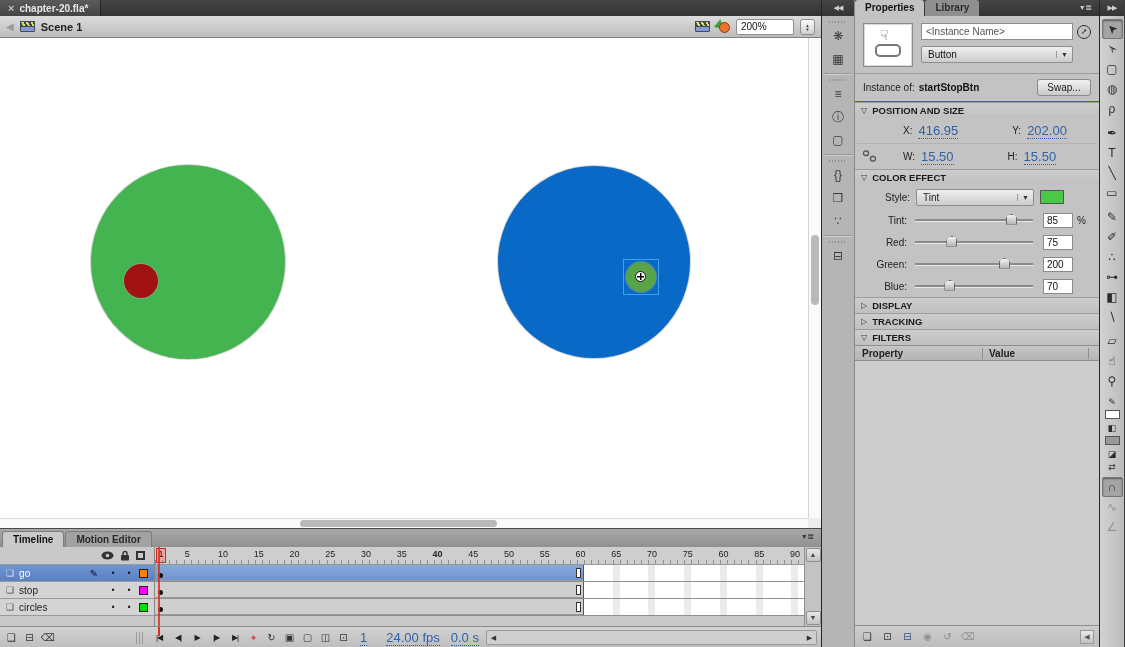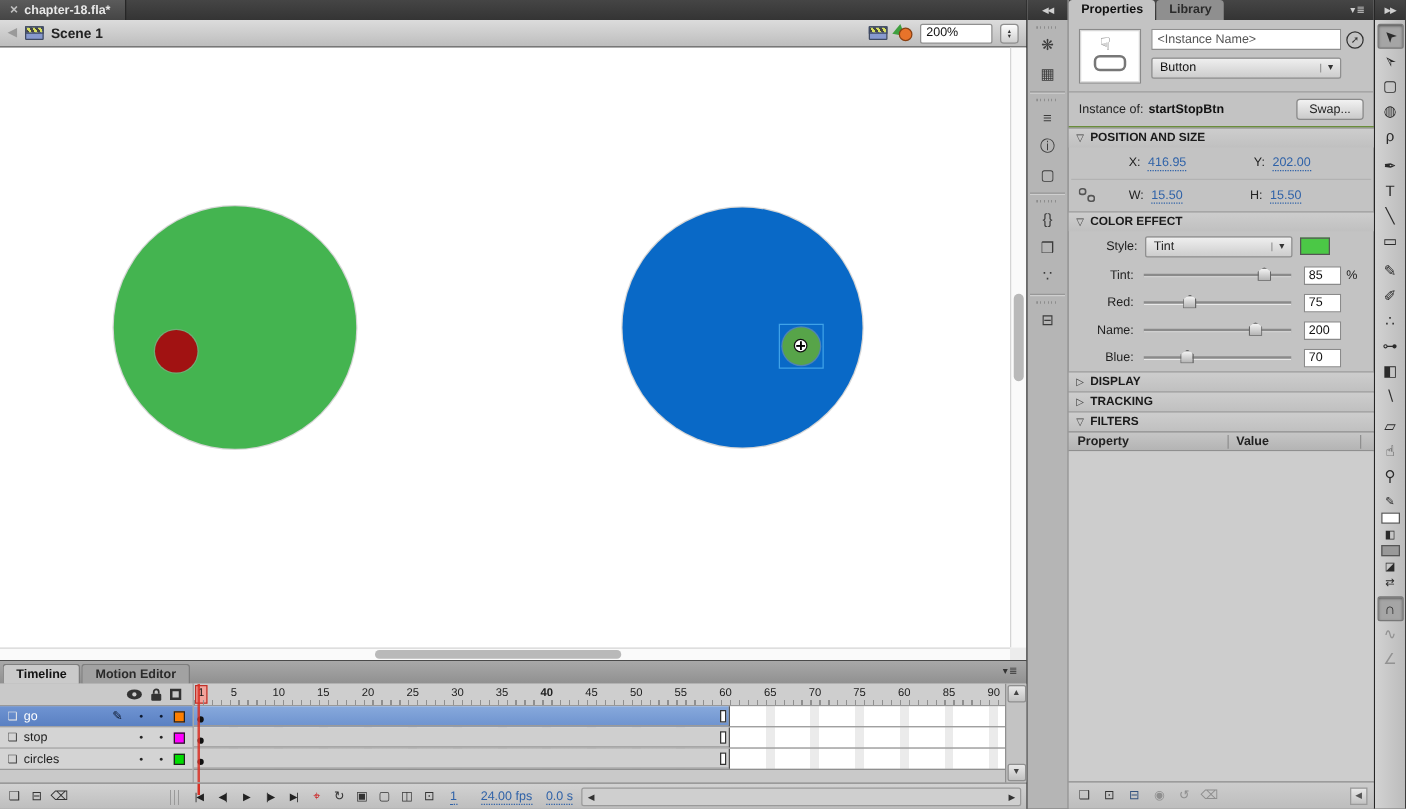--- a/index.html
+++ b/index.html
@@ -76,21 +76,21 @@
   .playhead { position:absolute; top:0; bottom:0; width:2px; background:#d93025; opacity:.85; }
 
   .tl-vscroll { width:17px; flex:none; background:#c3c3c3; border-left:1px solid #909090; display:flex; flex-direction:column; justify-content:space-between; align-items:center; padding:1px 0; }
   .scroll-btn { width:15px; height:14px; background:linear-gradient(#e8e8e8,#c2c2c2); border:1px solid #8f8f8f; border-radius:2px; font-size:7px; color:#444; text-align:center; line-height:12px; }
 
   .tl-status { height:22px; flex:none; background:linear-gradient(#d2d2d2,#bdbdbd); border-top:1px solid #8a8a8a; display:flex; align-items:center; padding:0 4px; gap:3px; position:relative; }
   .mini-btn { min-width:15px; height:15px; display:flex; align-items:center; justify-content:center; font-size:10px; color:#333; }
   .mini-btn.dim { color:#8f8f8f; }
   .status-grip { width:8px; height:12px; margin:0 4px 0 78px; background:repeating-linear-gradient(90deg,#9a9a9a 0 1px,transparent 1px 3px); }
   .pb-btn { min-width:16px; height:15px; display:flex; align-items:center; justify-content:center; font-size:8px; color:#222; letter-spacing:-1px; }
-  .hot { color:#2f62a8; border-bottom:1px dotted #2f62a8; font-size:10px; }
+  .hot { color:#2f62a8; border-bottom:1px dotted #2f62a8; font-size:13px; }
   .status-ph { position:absolute; left:158px; top:0; width:2px; height:9px; background:#d93025; }
   .tl-hscroll { flex:1; height:15px; margin-left:4px; background:#cfcfcf; border:1px solid #9a9a9a; border-radius:2px; display:flex; justify-content:space-between; align-items:center; }
   .tl-hscroll .arr { width:13px; font-size:7px; color:#333; text-align:center; }
 
   
   .dock { width:33px; flex:none; background:#b5b5b5; border-right:1px solid #8a8a8a; display:flex; flex-direction:column; }
   .dock-header, .tools-header { height:16px; flex:none; background:linear-gradient(#454545,#343434); color:#cfcfcf; font-size:7px; display:flex; align-items:center; justify-content:center; letter-spacing:-1px; }
   .dock-grip { height:5px; margin:3px 7px 1px; background:repeating-linear-gradient(90deg,#8d8d8d 0 1px,transparent 1px 3px); background-size:100% 2px; background-repeat:no-repeat; background-position:center; }
   .dock-icon { width:25px; height:22px; margin:1px auto; display:flex; align-items:center; justify-content:center; font-size:12px; color:#3b3b3b; border-radius:3px; }
   .dock-sep { height:1px; background:#979797; box-shadow:0 1px 0 #cfcfcf; margin:3px 2px; }
@@ -163,21 +163,21 @@
 </head>
 <body>
 
 <div id="app">
 
   <div class="main-col">
 
     <div class="doc-tabbar">
       <div class="doc-tab">
         <span class="doc-close">×</span>
-        <span>chapter-18.fla*</span>
+        <span>chapter-20.fla*</span>
       </div>
     </div>
 
     <div class="edit-bar">
       <span class="back-arrow">◀</span>
       <span class="clapper"></span>
       <span class="scene-label">Scene 1</span>
       <span class="spacer"></span>
       <span class="clapper"></span>
       <span class="symbols-icon"></span>
@@ -429,21 +429,21 @@
           <span class="ssuf">%</span>
         </div>
         <div class="slider-row">
           <span class="slbl">Red:</span>
           <div class="strack">
             <span class="sthumb" style="left: calc(29.4% - 3.234px);"></span>
           </div>
           <span class="sval">75</span>
         </div>
         <div class="slider-row">
-          <span class="slbl">Name:</span>
+          <span class="slbl">Green:</span>
           <div class="strack">
             <span class="sthumb" style="left: calc(78.4% - 8.624px);"></span>
           </div>
           <span class="sval">200</span>
         </div>
         <div class="slider-row">
           <span class="slbl">Blue:</span>
           <div class="strack">
             <span class="sthumb" style="left: calc(27.5% - 3.025px);"></span>
           </div>

